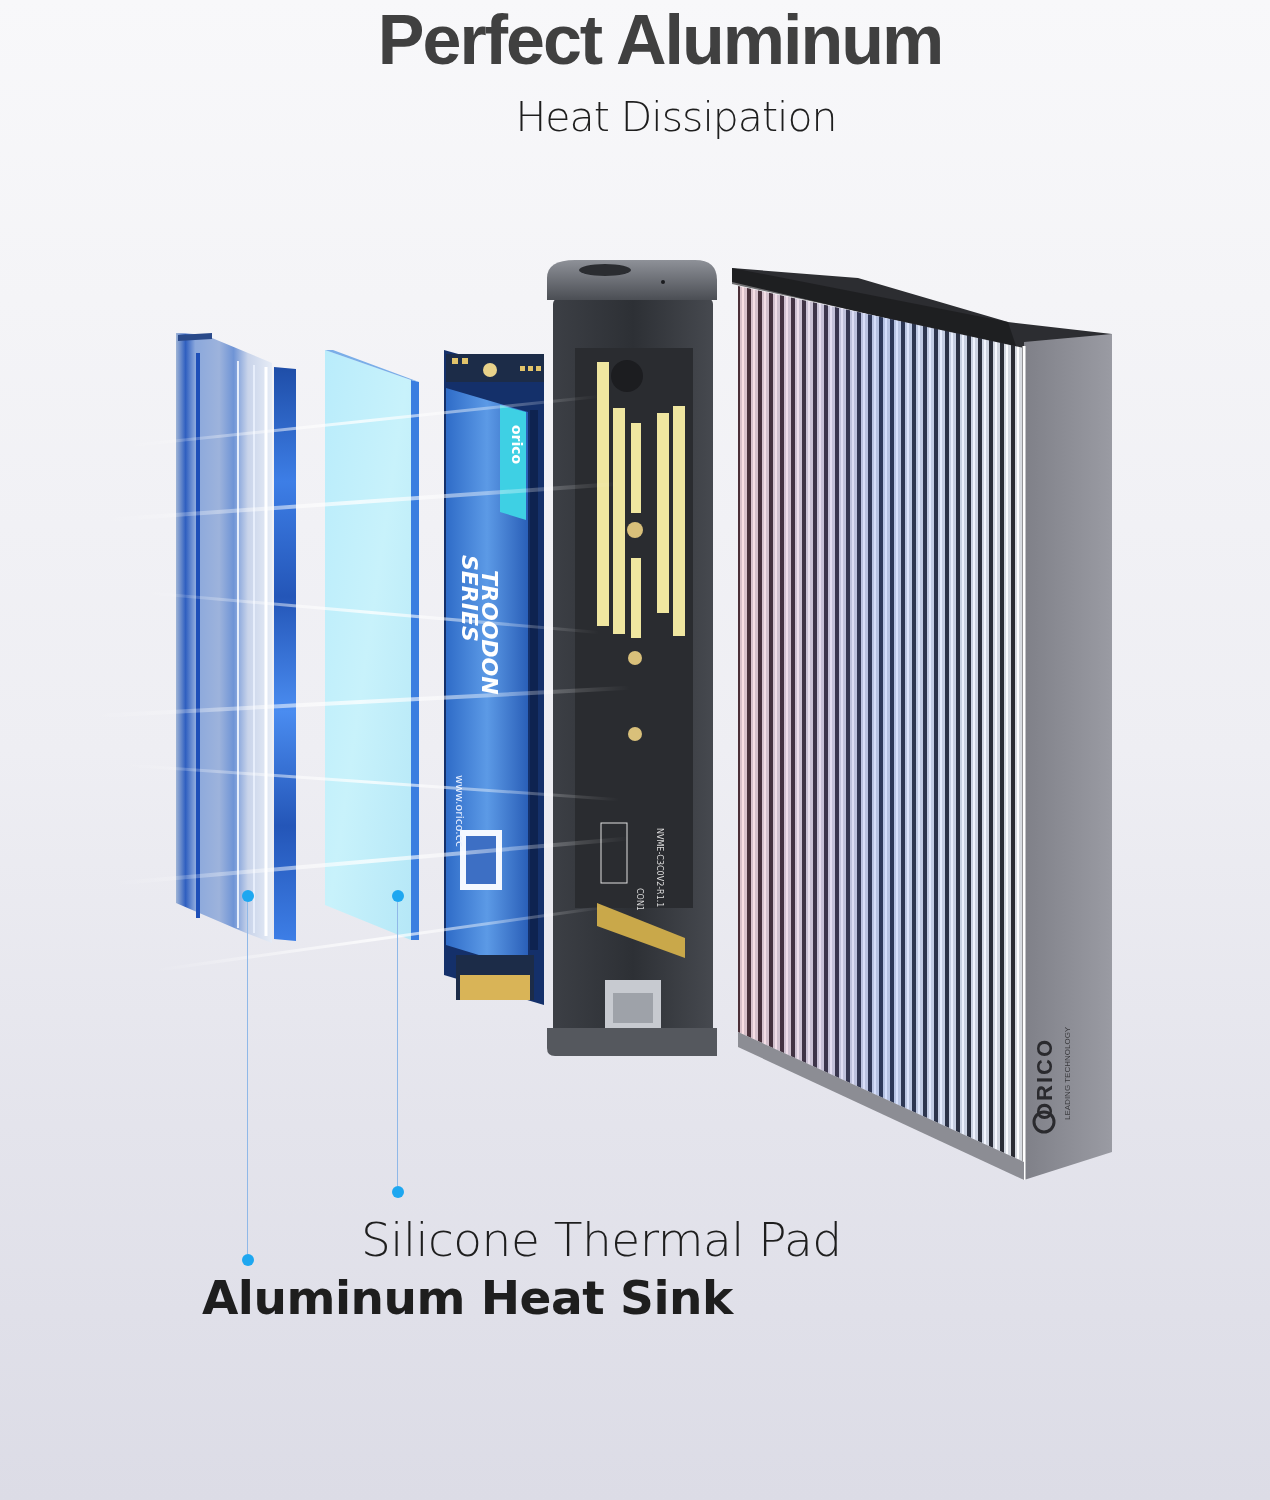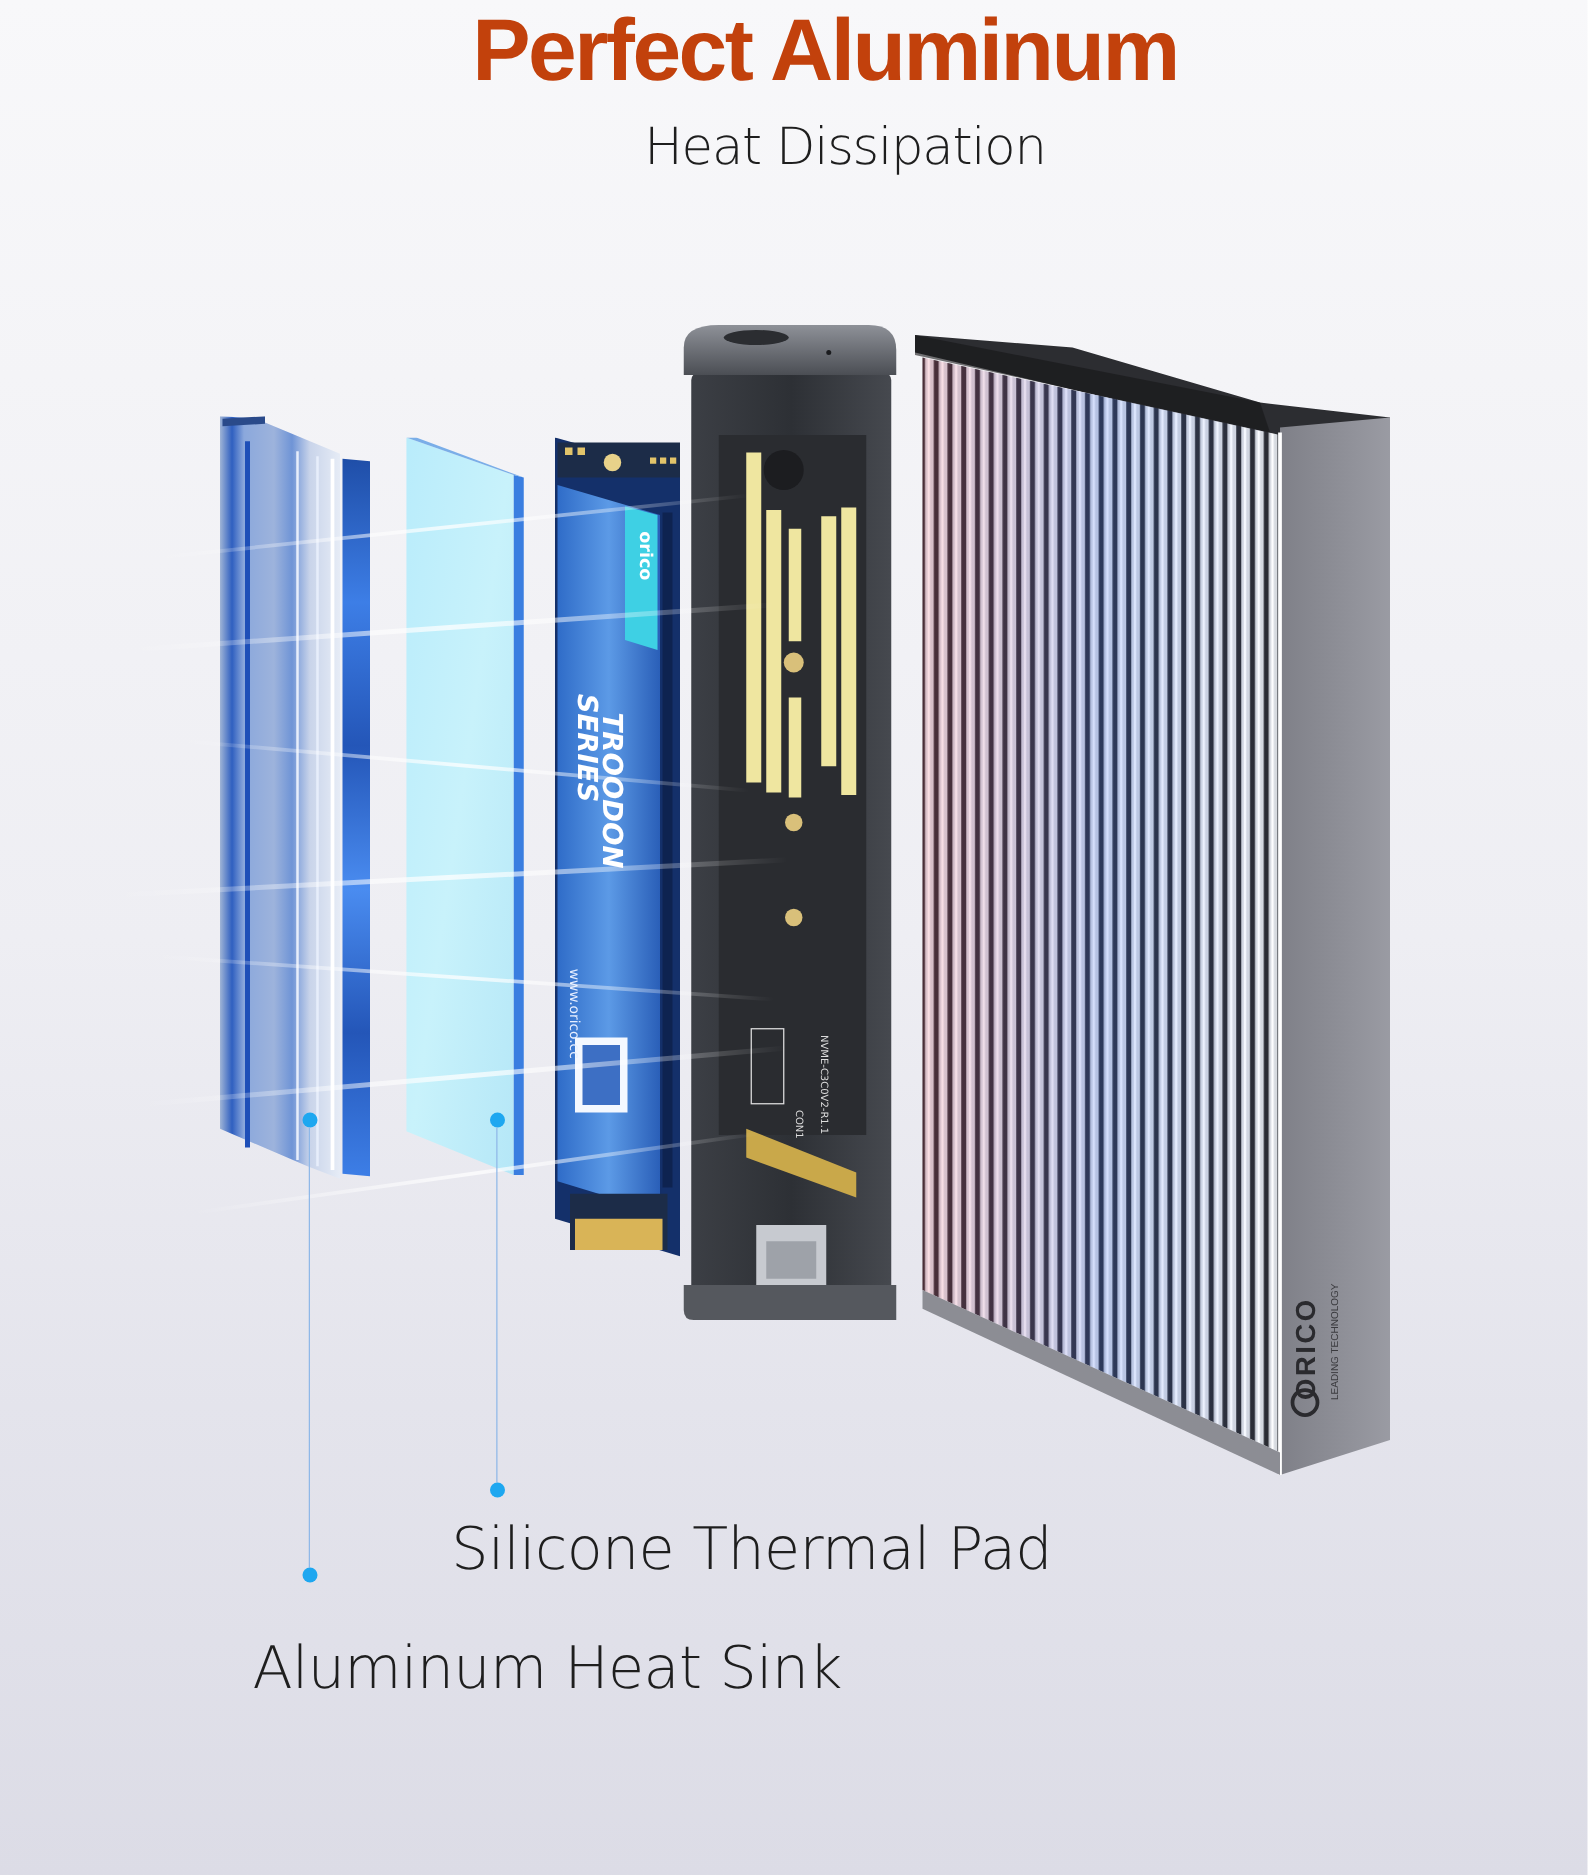--- a/index.html
+++ b/index.html
@@ -8,21 +8,21 @@
       position: relative;
       background: linear-gradient(180deg, #f8f8fa 0%, #f4f4f7 20%, #eeeef3 50%, #e4e4ec 75%, #dcdce6 100%);
       font-family: "Liberation Sans", "DejaVu Sans", sans-serif;
     }
     .abs { position: absolute; }
 
     
     .title {
       left: 0; width: 1270px; top: 0; text-align: center;
       font-family: "Liberation Sans", sans-serif; font-weight: 700;
-      font-size: 70px; letter-spacing: -2px; color: #c2410c; line-height: 80px;
+      font-size: 70px; letter-spacing: -2px; color: #404040; line-height: 80px;
       padding-left: 50px;
     }
     .subtitle {
       left: 16px; width: 1270px; top: 84px; text-align: center;
       font-family: "DejaVu Sans", sans-serif; font-weight: 300;
       font-size: 41px; color: #1e1e1e; line-height: 66px; letter-spacing: -1px;
       padding-left: 50px;
     }
 
     
@@ -231,13 +231,13 @@
 </div>
 
 <div class="abs dot" style="left:392px; top:890px;"></div>
 <div class="abs callout-line" style="left:397px; top:902px; height:284px;"></div>
 <div class="abs dot" style="left:392px; top:1186px;"></div>
 <div class="abs label" style="left:361px; top:1212px;">Silicone Thermal Pad</div>
 
 <div class="abs dot" style="left:242px; top:890px;"></div>
 <div class="abs callout-line" style="left:247px; top:902px; height:352px;"></div>
 <div class="abs dot" style="left:242px; top:1254px;"></div>
-<div class="abs label" style="left:202px; top:1307px;">Aluminum Heat Sink</div>
+<div class="abs label" style="left:202px; top:1270px;font-weight:bold;">Aluminum Heat Sink</div>
 
 </body></html>

